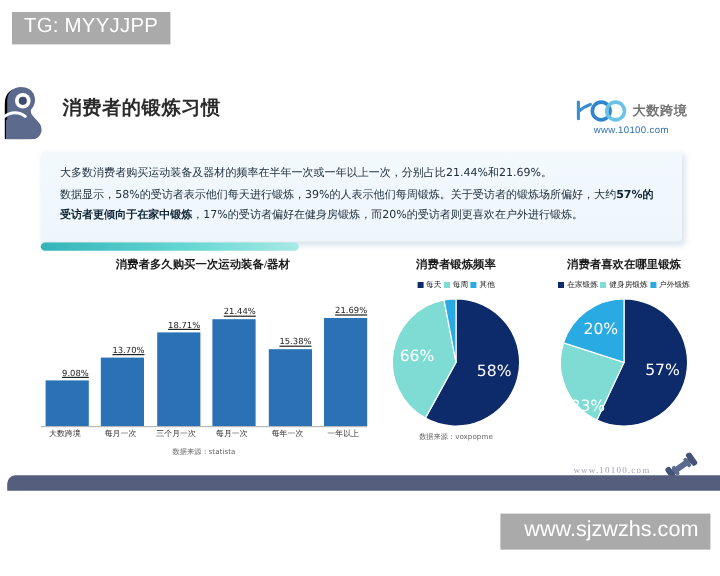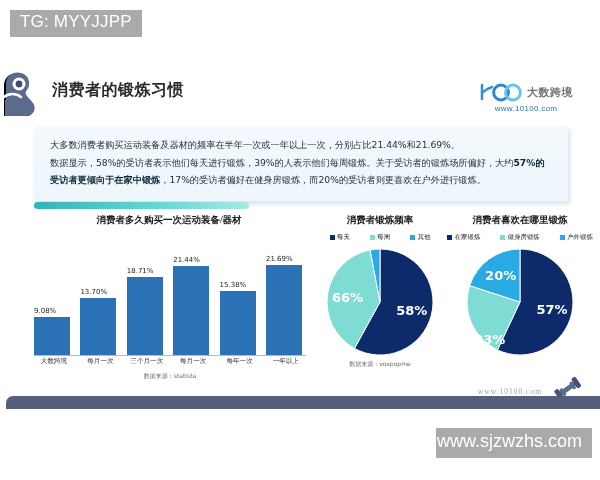--- a/index.html
+++ b/index.html
@@ -31,21 +31,21 @@
   }
 
   
   .site-watermark {
     position: absolute;
     right: 8px;
     bottom: 22px;
     background: #aaaaaa;
     color: #ffffff;
     font-size: 18px;
-    padding: 4px 10px 6px 1px;
+    padding: 4px 10px 6px 20px;
     line-height: 1.1;
     z-index: 40;
   }
 
   
   .slide {
     position: absolute;
     left: 0;
     top: 62px;
     width: 600px;
@@ -179,23 +179,24 @@
     height: 117px;
     display: flex;
     align-items: flex-end;
     justify-content: space-between;
     border-bottom: 1px solid #b9b9b9;
   }
   .bar-col {
     width: 40px;
     display: flex;
     flex-direction: column;
-    align-items: flex-start;
+    align-items: flex-end;
     justify-content: flex-end;
     height: 100%;
+    text-decoration: underline;
   }
   .bar-val {
     font-size: 7px;
     color: #222;
     margin-bottom: 2px;
     font-family: "DejaVu Sans", sans-serif;
     white-space: nowrap;
   }
   .bar-rect {
     width: 36px;
@@ -226,21 +227,21 @@
     width: 148px;
     height: 180px;
   }
   #pie-panel-frequency { left: 306px; }
   #pie-panel-location  { left: 446px; }
 
   .legend {
     margin-top: 6px;
     display: flex;
     justify-content: center;
-    gap: 20px;
+    gap: 2px;
   }
   .legend-item {
     display: flex;
     align-items: center;
     gap: 2.5px;
     font-size: 6.4px;
     color: #222;
     font-family: "DejaVu Sans", sans-serif;
     white-space: nowrap;
   }
@@ -249,21 +250,21 @@
   .pie-wrap {
     position: relative;
     width: 108px;
     height: 108px;
     margin: 6px auto 0 auto;
   }
   .pie-wrap svg { display: block; }
   .pie-label {
     position: absolute;
     font-size: 13px;
-    font-weight: bold;
+    font-weight: normal;
     color: #ffffff;
     font-family: "DejaVu Sans", sans-serif;
     transform: translate(-50%, -50%);
   }
   .pie-src { margin-top: 4px; }
 
   
   .slide-foot-url {
     position: absolute;
     right: 58px;

